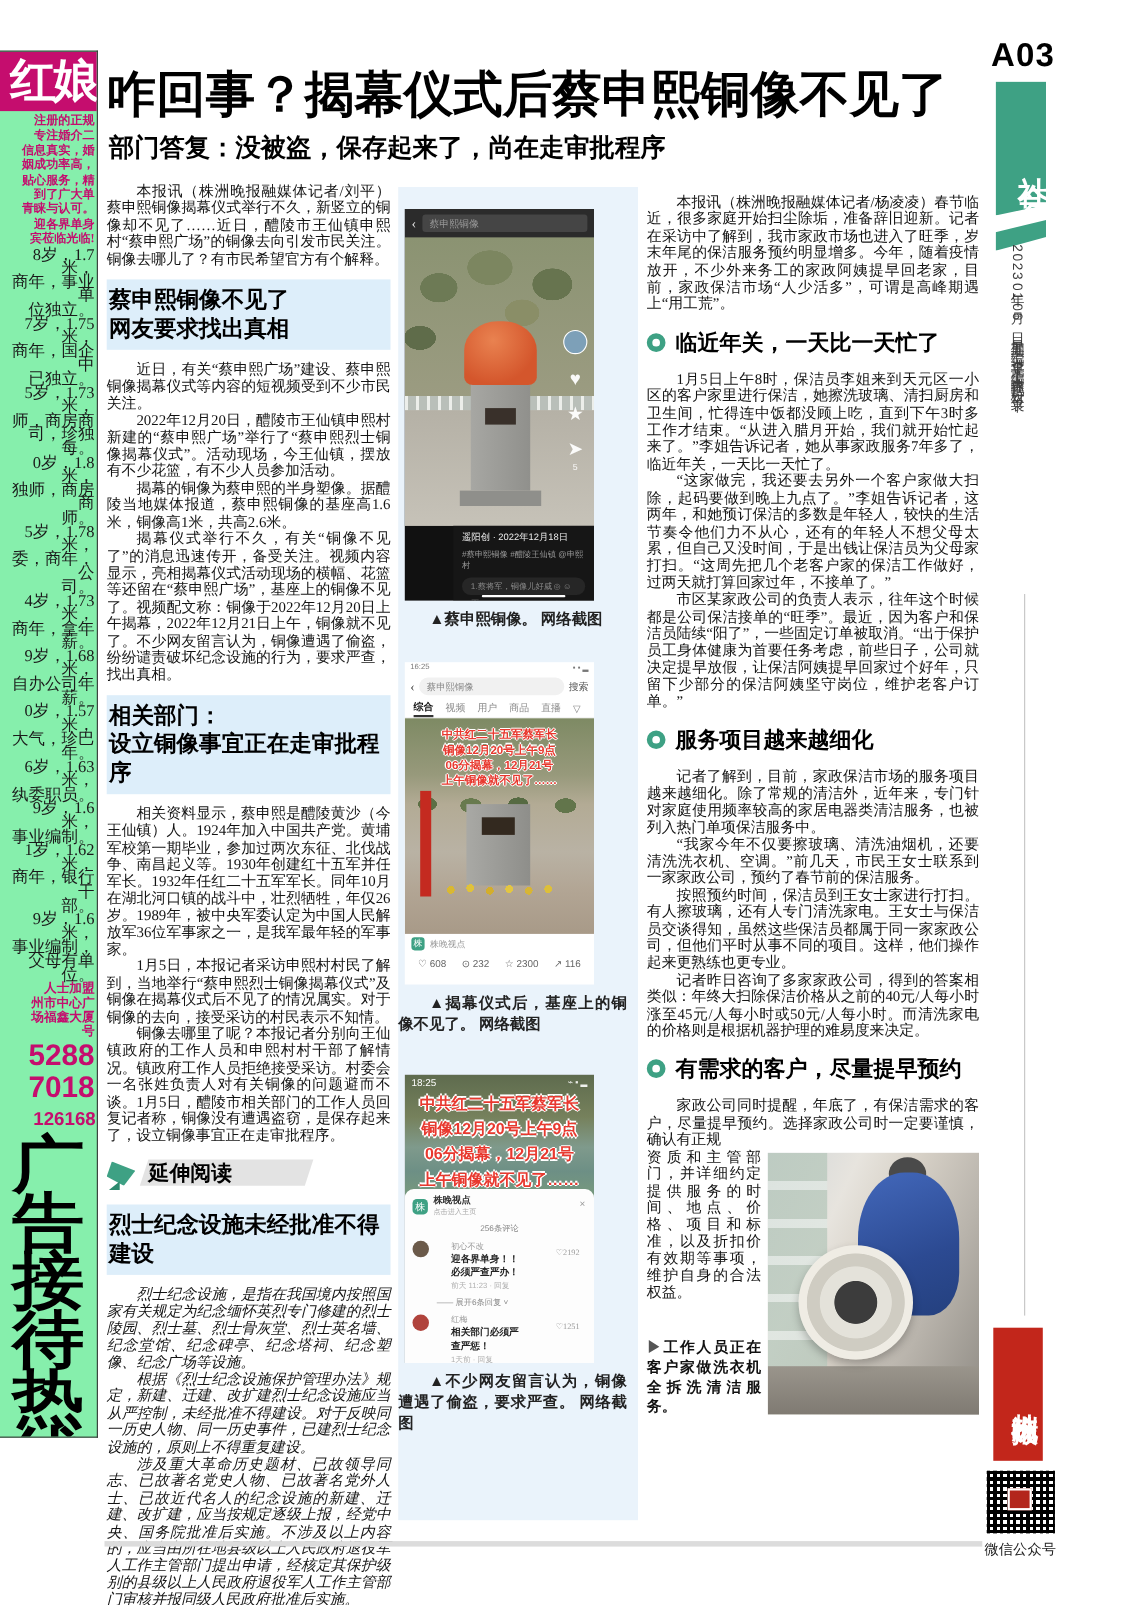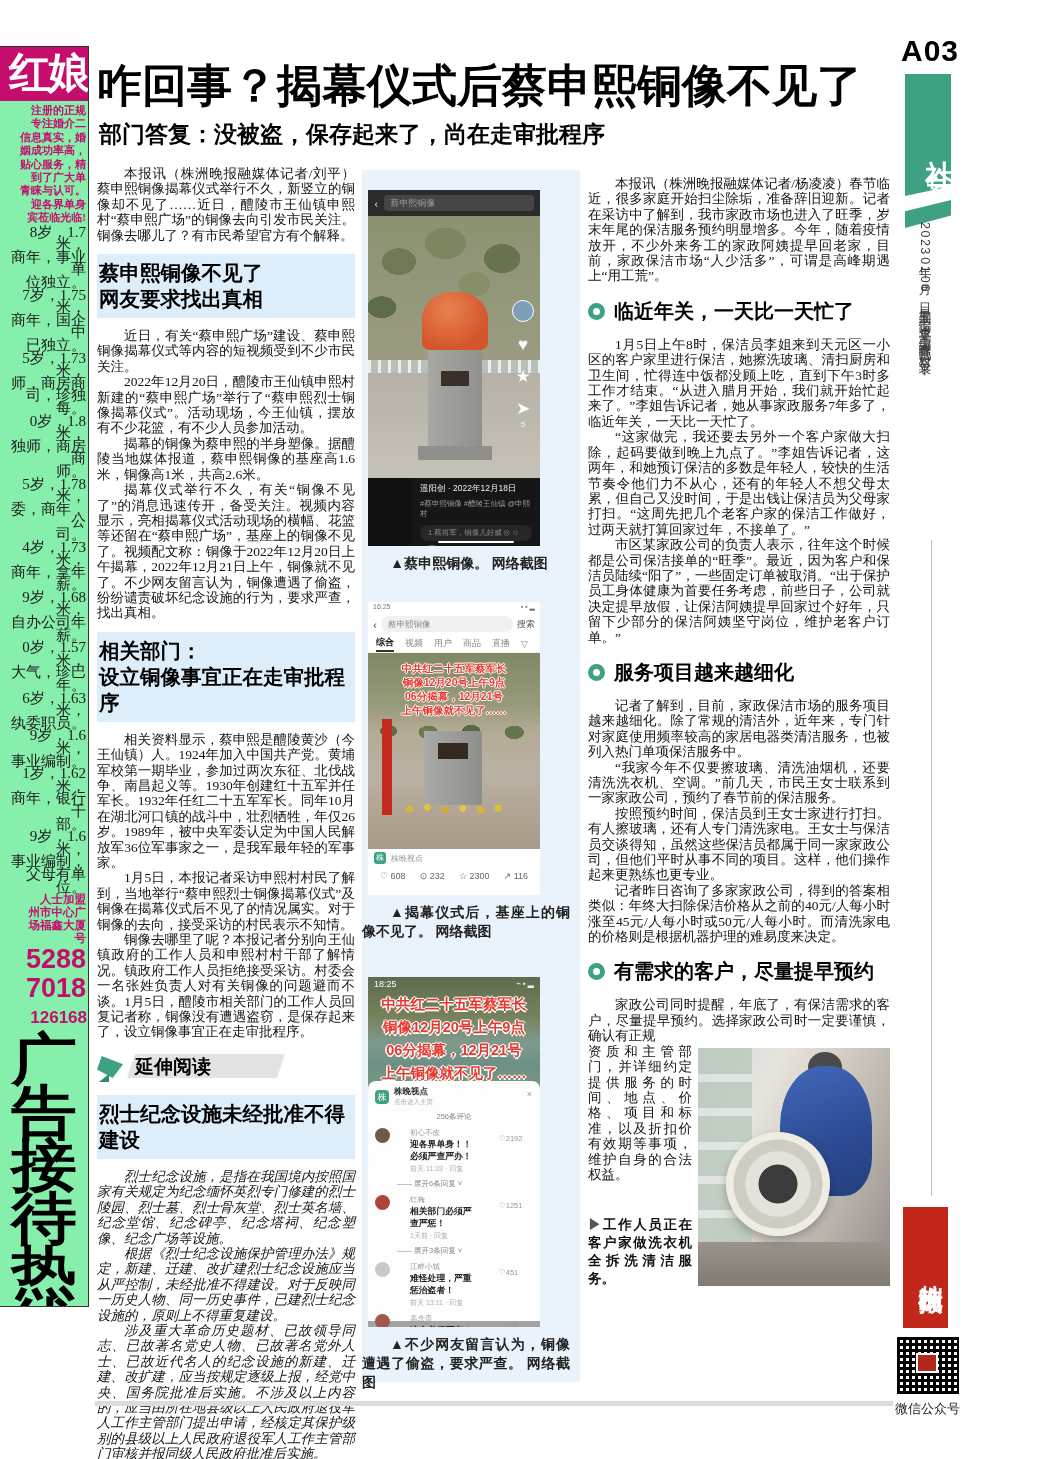--- a/index.html
+++ b/index.html
@@ -138,21 +138,21 @@
    radial-gradient(5px 5px at 85% 45%, #ddbf3a 70%, transparent 71%); }
 .s2-banner { position:absolute; left:14px; top:66px; width:10px; height:96px; background:#c42a20; }
 .s2-poster { height:16px; display:flex; align-items:center; gap:5px; padding:2px 6px 0; }
 .s2-app { width:12px; height:12px; border-radius:3px; background:#3ea184; color:#fff; font-size:8px;
   line-height:12px; text-align:center; font-family:"Liberation Sans",sans-serif; }
 .s2-name { color:#999; font-size:8px; font-family:"Liberation Sans",sans-serif; }
 .s2-stats { height:22px; display:flex; align-items:center; justify-content:space-between;
   padding:0 12px; color:#666; font-size:9px; font-family:"Liberation Sans",sans-serif; }
 
 
-#shot3 { height:350px; margin-top:36px; background:#a3a3a3; }
+#shot3 { height:262px; margin-top:36px; background:#a3a3a3; }
 .s3-photo { position:relative; height:110px;
   background:linear-gradient(180deg,#5e6b4e 0%,#76815c 35%,#7f9a8c 60%,#6d8f85 80%,#77997d 100%); }
 .s3-status { position:absolute; left:6px; top:2px; color:#fff; font-size:9px;
   font-family:"Liberation Sans",sans-serif; }
 .s3-sig { position:absolute; right:6px; top:2px; color:#fff; font-size:8px; opacity:.9; }
 .s3-red { position:absolute; left:2px; top:16px; right:2px; text-align:center; color:#e8392f;
   font-weight:800; font-size:14.5px; line-height:23px; white-space:pre-line;
   font-family:"Liberation Sans",sans-serif;
   text-shadow:-1.5px 0 #fff,1.5px 0 #fff,0 -1.5px #fff,0 1.5px #fff; }
 .s3-panel { height:240px; background:#fdfdfd; border-radius:8px 8px 0 0; margin-top:-6px;
@@ -163,21 +163,21 @@
 .s3-hname { font-size:8.5px; color:#333; font-weight:bold; }
 .s3-hsub { font-size:6.5px; color:#aaa; }
 .s3-close { position:absolute; right:8px; top:8px; color:#999; font-size:9px; }
 .s3-chead { text-align:center; color:#888; font-size:7.5px; margin:5px 0 4px; }
 .s3-item { display:flex; gap:20px; margin-top:6px; }
 .s3-av { width:15px; height:15px; border-radius:50%; flex:0 0 15px; }
 .s3-body { flex:1; }
 .s3-uname { color:#9a9a9a; font-size:7.5px; }
 .s3-text { color:#222; font-size:8.8px; font-weight:bold; margin-top:1px; }
 .s3-meta { color:#b0b0b0; font-size:7px; margin-top:1px; }
-.s3-like { color:#999; font-size:7.5px; text-align:left; flex:0 0 34px; padding-top:6px; }
+.s3-like { color:#999; font-size:7.5px; text-align:center; flex:0 0 34px; padding-top:6px;font-family:Liberation Serif, serif; }
 .s3-expand { color:#8a8a8a; font-size:7.5px; margin:5px 0 0 22px; }
 
 
 #col-right { position:absolute; left:588px; top:176px; width:302px; }
 #r-title { font-family:"Liberation Sans",sans-serif; font-weight:800; font-size:30px;
   line-height:37px; color:#000; margin-bottom:14px; }
 .r-sec { display:flex; align-items:center; gap:9px; margin:14px 0 12px; }
 .r-ring { width:17px; height:17px; border:5px solid #3ea184; border-radius:50%; background:#fff; }
 .r-sec-t { font-family:"Liberation Sans",sans-serif; font-weight:bold; font-size:20px; color:#000; }
 #r-last { position:relative; }

